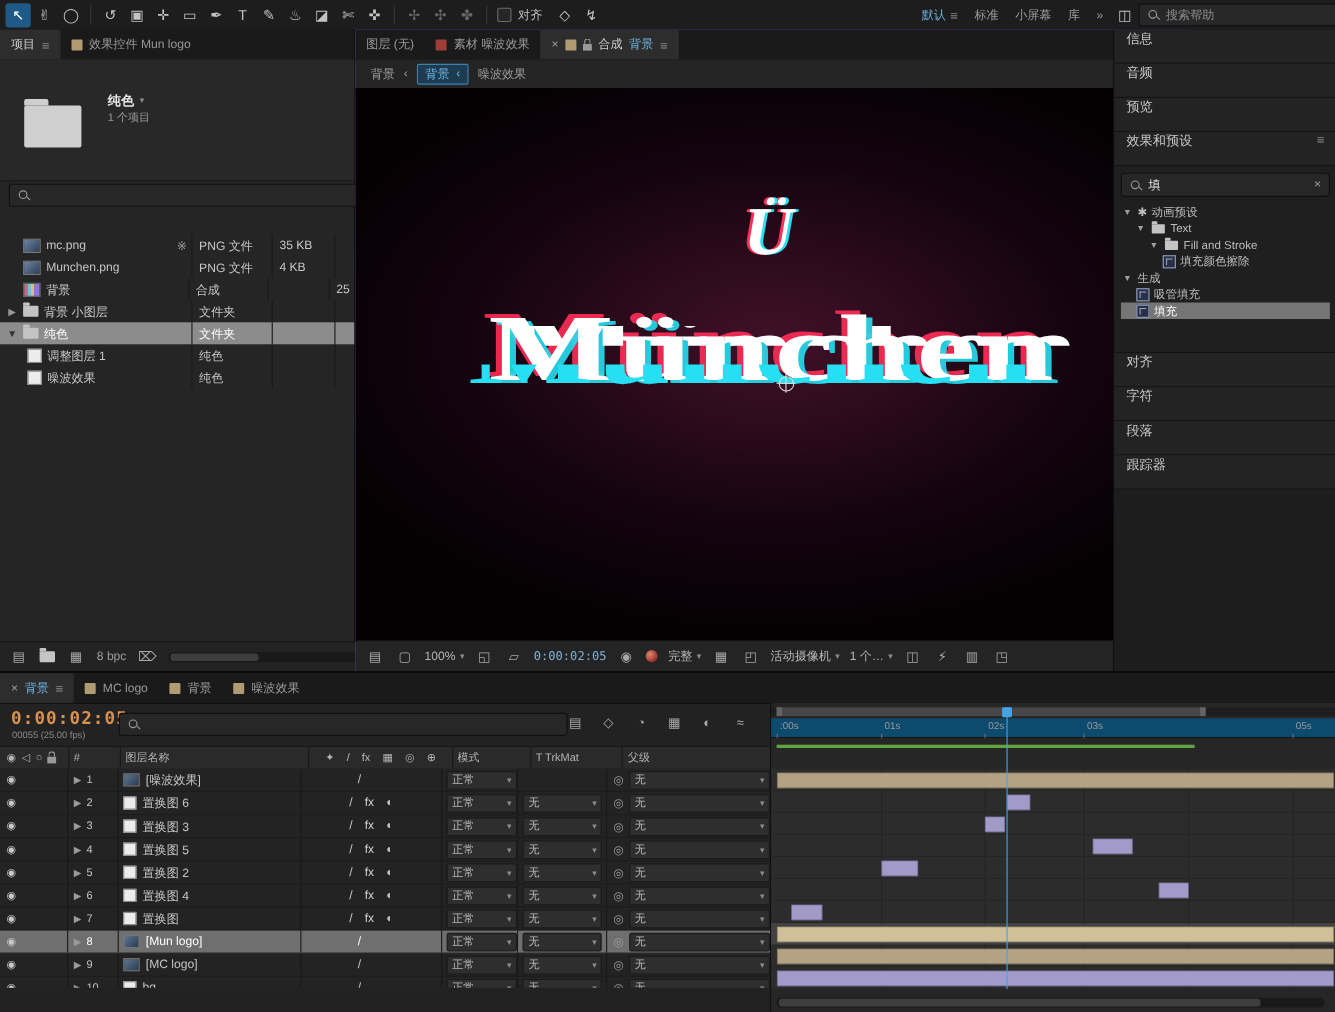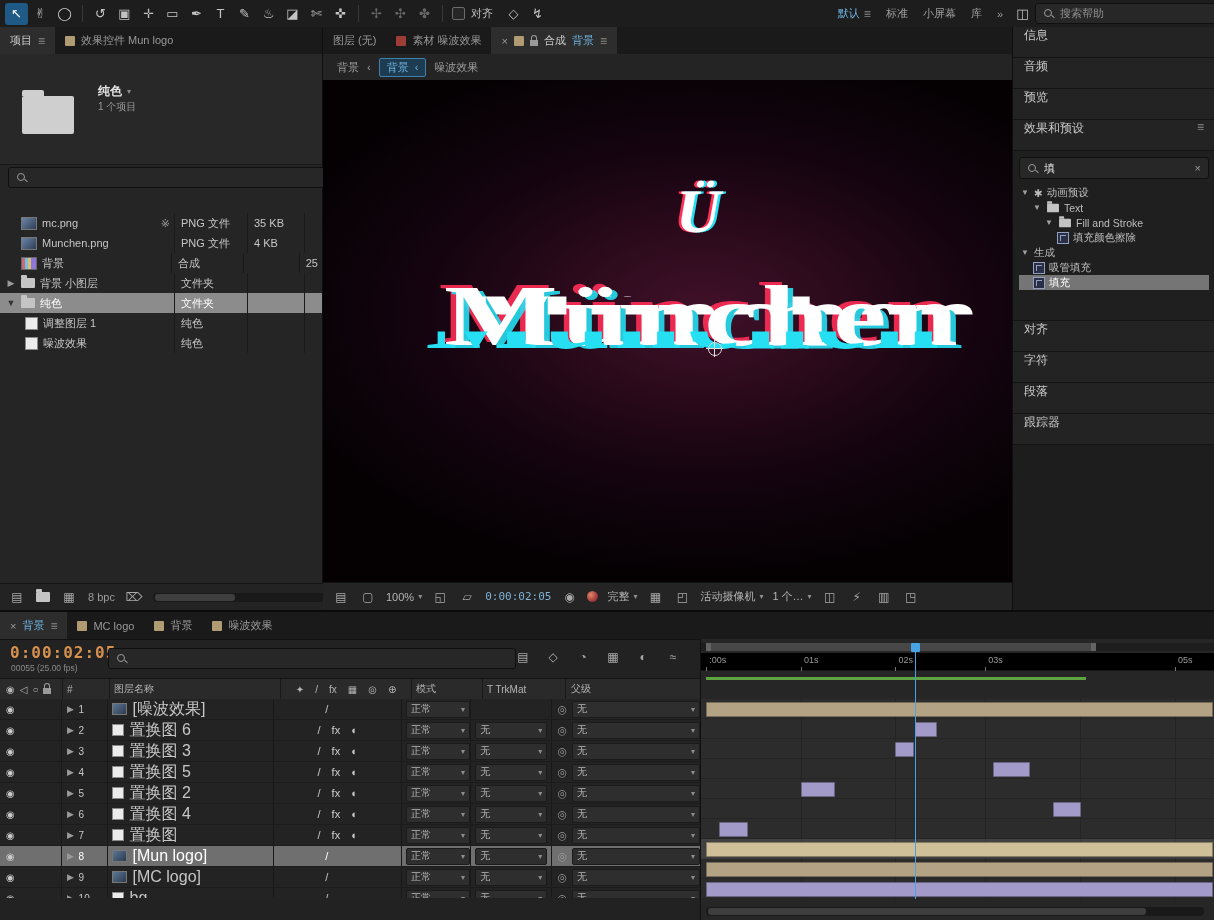--- a/index.html
+++ b/index.html
@@ -130,33 +130,33 @@
   .w-nm{width:166px;display:flex;gap:6px;padding-left:4px;align-items:center;border-right:1px solid #191919;height:100%;overflow:hidden}
   .w-sw{width:130px;display:flex;gap:11px;justify-content:center;align-items:center;border-right:1px solid #191919;height:100%}
   .w-md{width:66px;display:flex;align-items:center;padding-left:4px;border-right:1px solid #191919;height:100%}
   .w-tm{width:78px;display:flex;align-items:center;padding-left:4px;border-right:1px solid #191919;height:100%}
   .w-pr{flex:1;display:flex;gap:5px;align-items:center;padding-left:5px;height:100%}
   .tl-rows{position:absolute;left:0;top:87px;width:700px}
   .trl{height:20px;display:flex;align-items:stretch;background:#232323;border-bottom:1px solid #1c1c1c;color:#c6c6c6}
   .trl.sel{background:#6f6f6f;color:#fff}
   .eyec{color:#c9c9c9;font-size:10px}
   .lnum{font-size:10px}
-  .lname{font-size:16px;white-space:nowrap}
+  .lname{font-size:11px;white-space:nowrap}
   .fxs{color:#cfcfcf}
   .dd{height:15px;background:#2e2e2e;border:1px solid #1b1b1b;border-radius:2px;display:flex;align-items:center;
       justify-content:space-between;padding:0 4px;color:#b8b8b8;font-size:10px}
   .dd-md{width:54px}.dd-tm{width:62px}.dd-pr{width:118px}
   .pw{color:#9a9a9a;font-size:11px}
   .ic-thumb{width:13px;height:10px;border:1px solid #777;background:linear-gradient(135deg,#5d7794 0%,#2b3a50 100%);flex:0 0 auto}
   .ic-solid2{width:10px;height:10px;background:#ececec;border:1px solid #8a8a8a;flex:0 0 auto}
 
   .tl-right{position:absolute;left:700px;top:27px;right:0;bottom:0;background:#262626;border-left:1px solid #101010}
   .wa{position:absolute;left:0;top:4px;width:100%;height:8px;background:#1e1e1e}
   .wa-seg{position:absolute;top:0;height:8px;background:#474747;border-left:5px solid #646464;border-right:5px solid #646464}
-  .ruler{position:absolute;left:0;top:14px;width:100%;height:17px;background:#000000;border-bottom:1px solid #161616;
+  .ruler{position:absolute;left:0;top:14px;width:100%;height:17px;background:#0c4a6e;border-bottom:1px solid #161616;
          color:#9a9a9a;font-size:9px}
   .rlab{position:absolute;top:2px;padding-left:3px}
   .rlab::before{content:"";position:absolute;left:0;top:12px;width:1px;height:4px;background:#6f6f6f}
   .grn{position:absolute;top:38px;height:3px}
   .tr-rows{position:absolute;left:0;top:60px;width:100%;height:200px;background:#2c2c2c;
            background-image:repeating-linear-gradient(180deg,transparent 0 19px,#252525 19px 20px)}
   .gv{position:absolute;top:0;bottom:0;width:1px;background:#242424}
   .row-hl{position:absolute;left:0;top:140px;width:100%;height:20px;background:rgba(255,255,255,.10)}
   .bar{position:absolute;height:13px;border-radius:1px;border:1px solid rgba(0,0,0,.35)}
   .cti-line{position:absolute;top:4px;height:256px;width:1px;background:#45a3e6;z-index:6}

